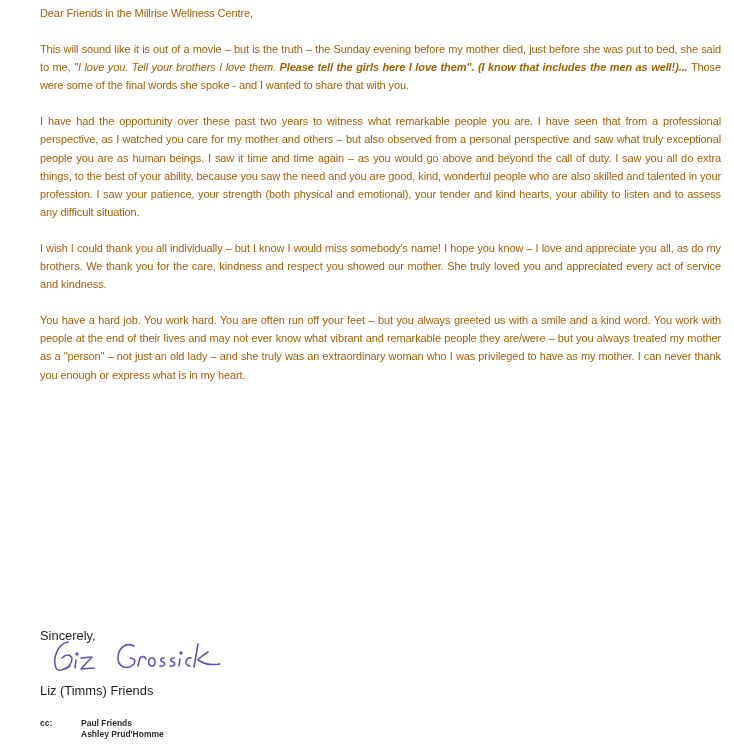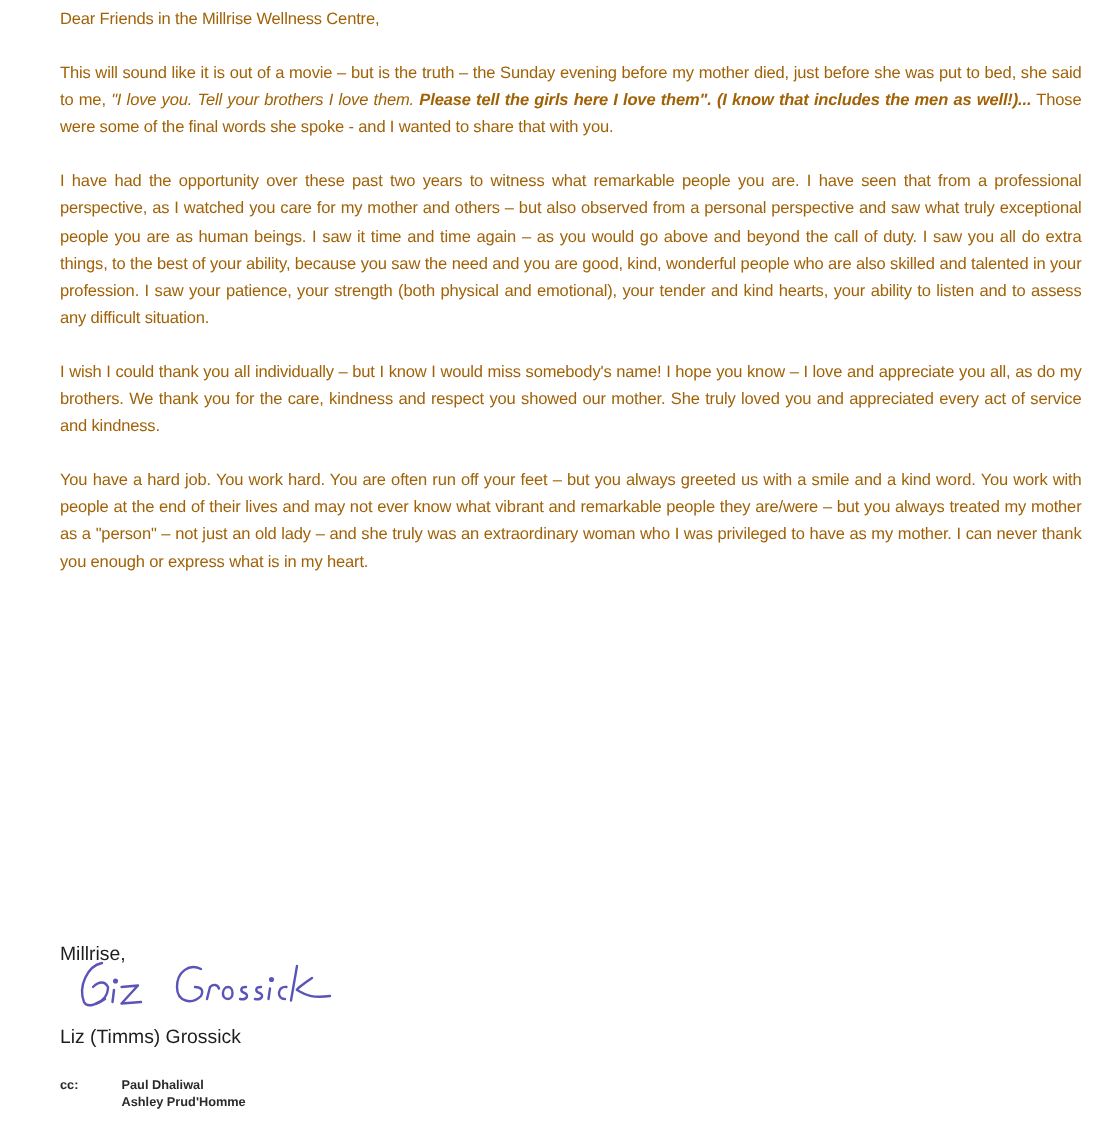--- a/index.html
+++ b/index.html
@@ -39,21 +39,21 @@
 
   <p class="p">I have had the opportunity over these past two years to witness what remarkable people you are.  I have seen that from a professional perspective, as I watched you care for my mother and others – but also observed from a personal perspective and saw what truly exceptional people you are as human beings.  I saw it time and time again – as you would go above and beyond the call of duty.  I saw you all do extra things, to the best of your ability, because you saw the need and you are good, kind, wonderful people who are also skilled and talented in your profession.  I saw your patience, your strength (both physical and emotional), your tender and kind hearts, your ability to listen and to assess any difficult situation.</p>
 
 
   <p class="p">I wish I could thank you all individually – but I know I would miss somebody's name!  I hope you know – I love and appreciate you all, as do my brothers.  We thank you for the care, kindness and respect you showed our mother.  She truly loved you and appreciated every act of service and kindness.</p>
 
   <p class="p">You have a hard job.  You work hard.  You are often run off your feet – but you always greeted us with a smile and a kind word.  You work with people at the end of their lives and may not ever know what vibrant and remarkable people they are/were – but you always treated my mother as a "person" – not just an old lady – and she truly was an extraordinary woman who I was privileged to have as my mother.  I can never thank you enough or express what is in my heart.</p>
 
 </div>
 
-<div class="sincerely">Millrise,</div>
+<div class="sincerely">Sincerely,</div>
 
 <div class="signature">
   <svg viewBox="0 0 200 40">
     <g fill="none" stroke="#5b54b8" stroke-width="1.6" stroke-linecap="round" stroke-linejoin="round">
 
       <path d="M20 6 C 10 8, 4 22, 8 32 C 10 36, 16 34, 22 30"></path>
       <path d="M14 22 C 18 18, 22 18, 24 22 C 24 28, 20 32, 16 33"></path>
 
       <path d="M28 24 L 27 32"></path>
       <circle cx="29" cy="18" r="0.9" fill="#5b54b8"></circle>
@@ -73,21 +73,21 @@
       <circle cx="133" cy="17" r="0.9" fill="#5b54b8"></circle>
 
       <path d="M143 22 C 137 21, 136 30, 142 30"></path>
 
       <path d="M150 8 L 146 31"></path>
       <path d="M160 16 C 154 20, 149 24, 150 24 C 154 26, 158 30, 172 28"></path>
     </g>
   </svg>
 </div>
 
-<div class="signer">Liz (Timms) Grossick</div>
+<div class="signer">Liz (Timms) Friends</div>
 
 <div class="cc">
   <span class="cc-label">cc:</span>
   <div class="cc-names">
-    <div>Paul Dhaliwal</div>
+    <div>Paul Friends</div>
     <div>Ashley Prud'Homme</div>
   </div>
 </div>
 
 </body></html>

